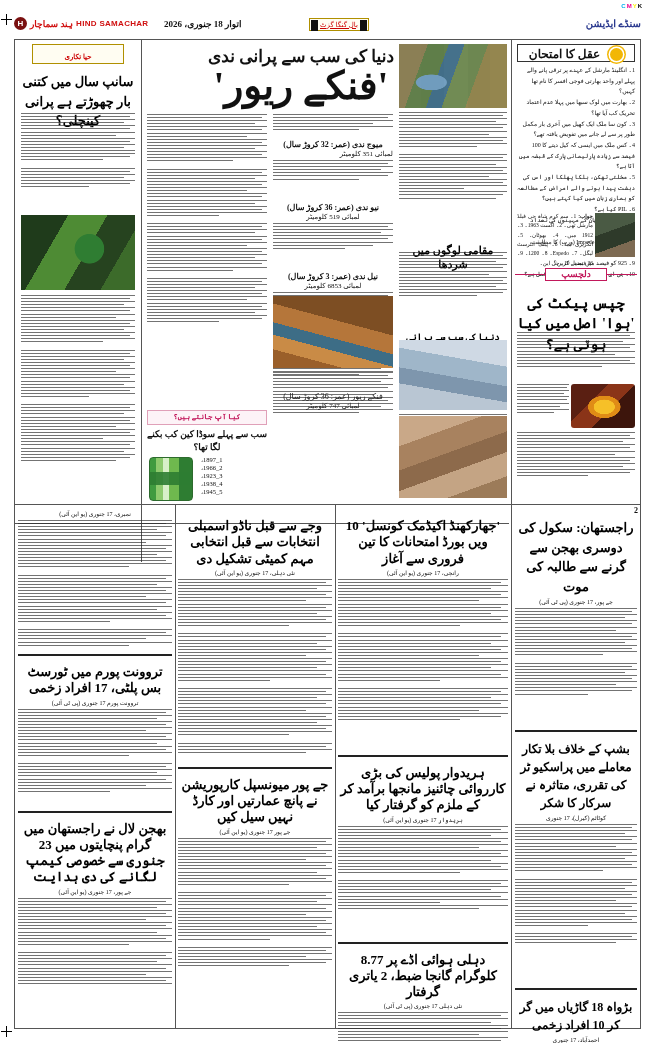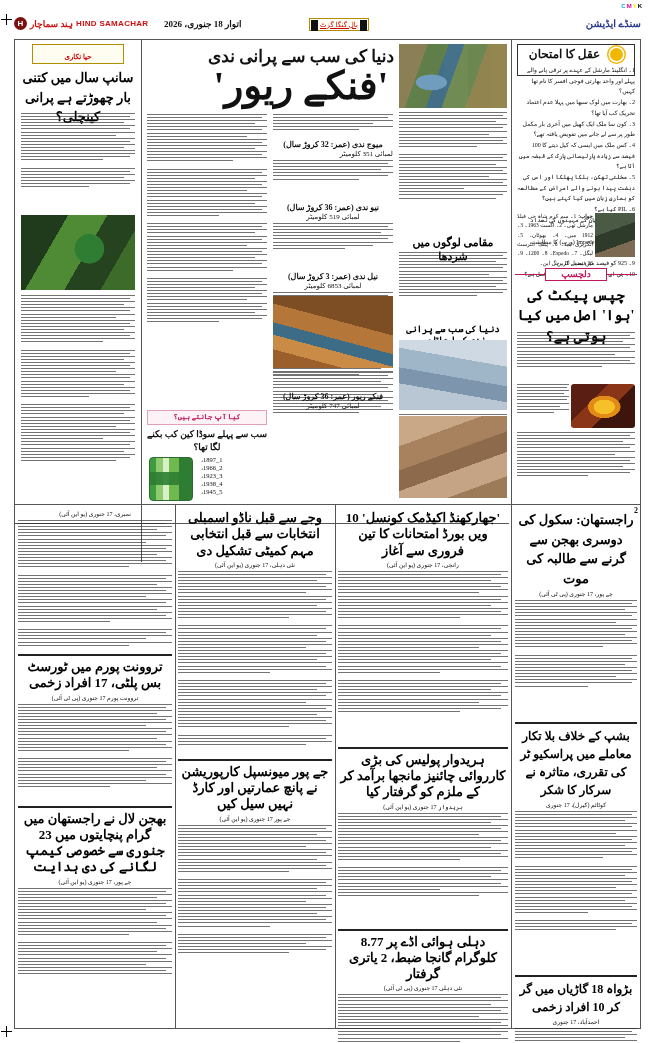--- a/index.html
+++ b/index.html
@@ -50,21 +50,21 @@
 
   
   .ur { direction:rtl; text-align:justify; }
   .faux { position:absolute; overflow:hidden; }
   .faux .ln { height:1px; background:#2a2a2a; margin-bottom:2.4px; opacity:.72; }
   .faux.tiny .ln { height:1px; margin-bottom:2.1px; opacity:.66; }
   .faux .ln.s1{width:100%} .faux .ln.s2{width:96%} .faux .ln.s3{width:90%}
   .faux .ln.s4{width:83%}  .faux .ln.s5{width:72%} .faux .ln.s6{width:60%}
   .faux .ln.gap{background:transparent;height:3px;}
 
-  .hd { direction:rtl; font-weight:bold; line-height:1.25; color:#000; }
+  .hd { direction:rtl; font-weight:bold; line-height:1.25; color:#000;margin-top:8px; }
   .hd.med { font-size:13px; }
   .hd.sm  { font-size:11px; }
 
   
   .lead-title { position:absolute; direction:rtl; text-align:center; }
   .lt1 { font-size:17px; font-weight:bold; letter-spacing:2px; }
   .lt2 { font-size:39px; font-weight:bold; letter-spacing:1px; line-height:1; }
 
   
   .photo { position:absolute; background:#b9b2a4; overflow:hidden; }
@@ -385,21 +385,21 @@
         <div class="ur" style="font-size:7px; text-align:center;">لمبائی 950 کلومیٹر</div>
         <div class="faux tiny" style="position:relative; width:120px; height:30px; margin-top:2px;">
           <div class="ln s1"></div>
             <div class="ln s2"></div>
             <div class="ln s1"></div>
             <div class="ln s3"></div>
           <div class="ln s1"></div>
             <div class="ln s5"></div>
         </div>
 
-        <div class="ur" style="font-size:8px; font-weight:bold; text-align:center; margin:3px 0 1px;">
+        <div class="ur" style="font-size:8px; font-weight:normal; text-align:center; margin:3px 0 1px;">
           <span>فنکے ریور</span> (<span>عمر: 36 کروڑ سال</span>)
         </div>
         <div class="ur" style="font-size:7px; text-align:center;">لمبائی 747 کلومیٹر</div>
       </div>
 
       <div class="photo ph-river2" style="left:130px; top:254px; width:120px; height:72px;"></div>
 
       <div class="faux tiny" style="left:130px; top:330px; width:120px; height:60px;">
         <div class="ln s1"></div>
           <div class="ln s2"></div>
@@ -506,21 +506,21 @@
         <div class="opt">1_1897،</div>
         <div class="opt">2_1966،</div>
         <div class="opt">3_1923،</div>
         <div class="opt">4_1938،</div>
         <div class="opt">5_1945،</div>
       </div>
     </div>
 
     <div style="position:absolute; left:498px; top:2px; width:125px; height:1px;"></div>
 
-    <div class="boxhd" style="position:absolute; left:502px; top:4px; width:118px; height:32px; line-height:16px;">
+    <div class="boxhd" style="position:absolute; left:502px; top:4px; width:118px; height:18px; line-height:16px;">
       <span class="sun"></span>
       <span style="font-size:12px; margin-right:6px; vertical-align:middle;">عقل کا امتحان</span>
     </div>
 
     <div class="qlist" style="position:absolute; left:502px; top:25px; width:118px;">
       <div>1۔ انگلینڈ مارشل کے عہدے پر ترقی پانے والے پہلے اور واحد بھارتی فوجی افسر کا نام تھا کہیں؟</div>
       <div>2۔ بھارت میں لوک سبھا میں پہلا عدم اعتماد تحریک کب آیا تھا؟</div>
       <div>3۔ کون سا ملک ایک کھیل میں آخری بار مکمل طور پر سے لے جانے میں تفویض یافتہ تھے؟</div>
       <div>4۔ کس ملک میں ایسی کہ کیل دیتے کا 100 فیصد سے زیادہ پارلیمانی پارک کے قبضہ میں آتا ہے؟</div>
       <div>5۔ مخلتی تھکن، ہلکا پھلکا اور اس کی دہشت پیدا ہونے والے امراض کے مطالعہ کو ہماری زبان میں کیا کہتے ہیں؟</div>

